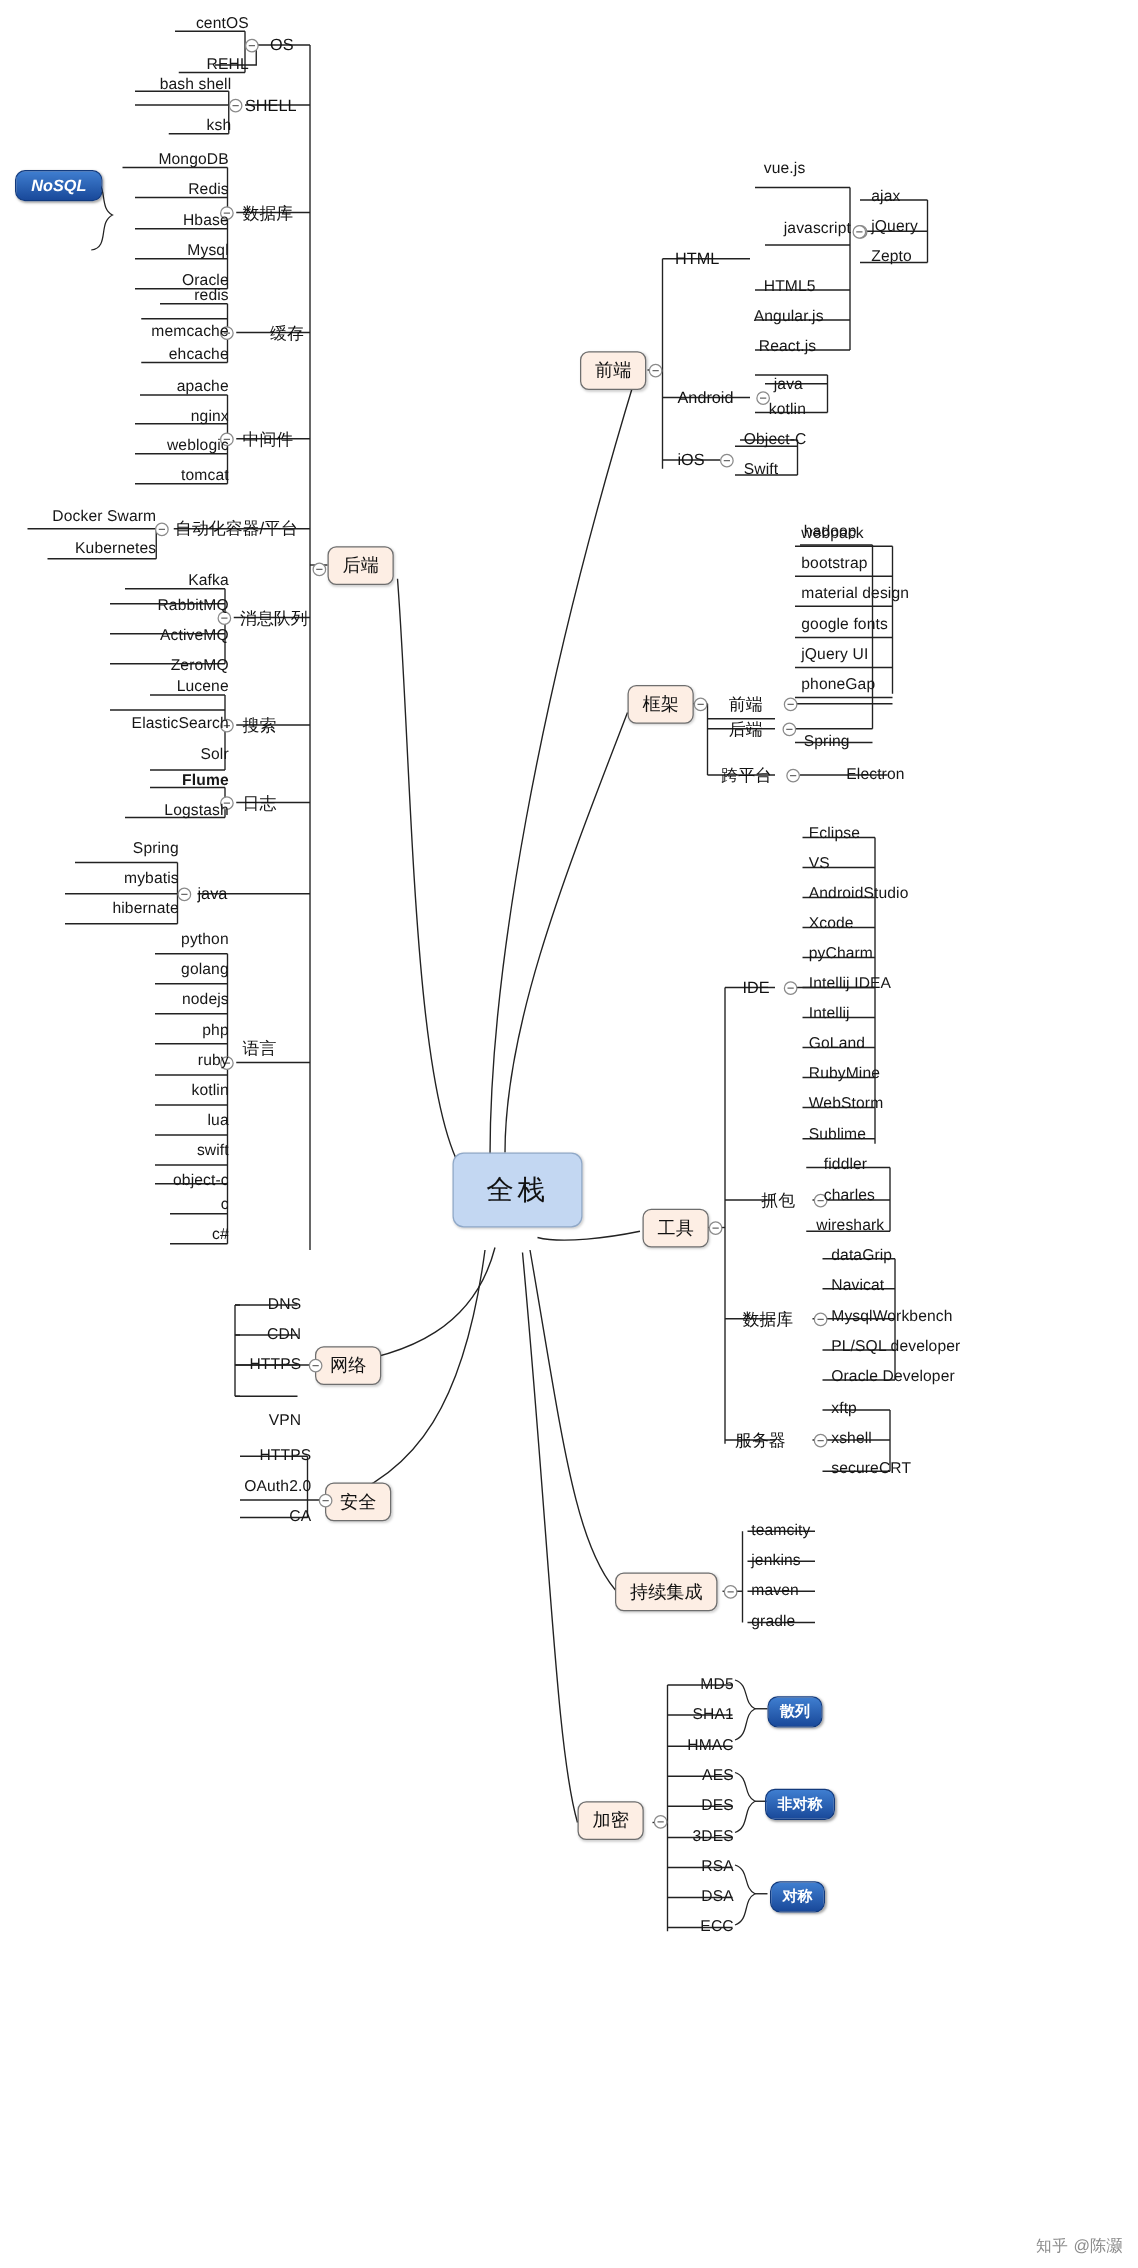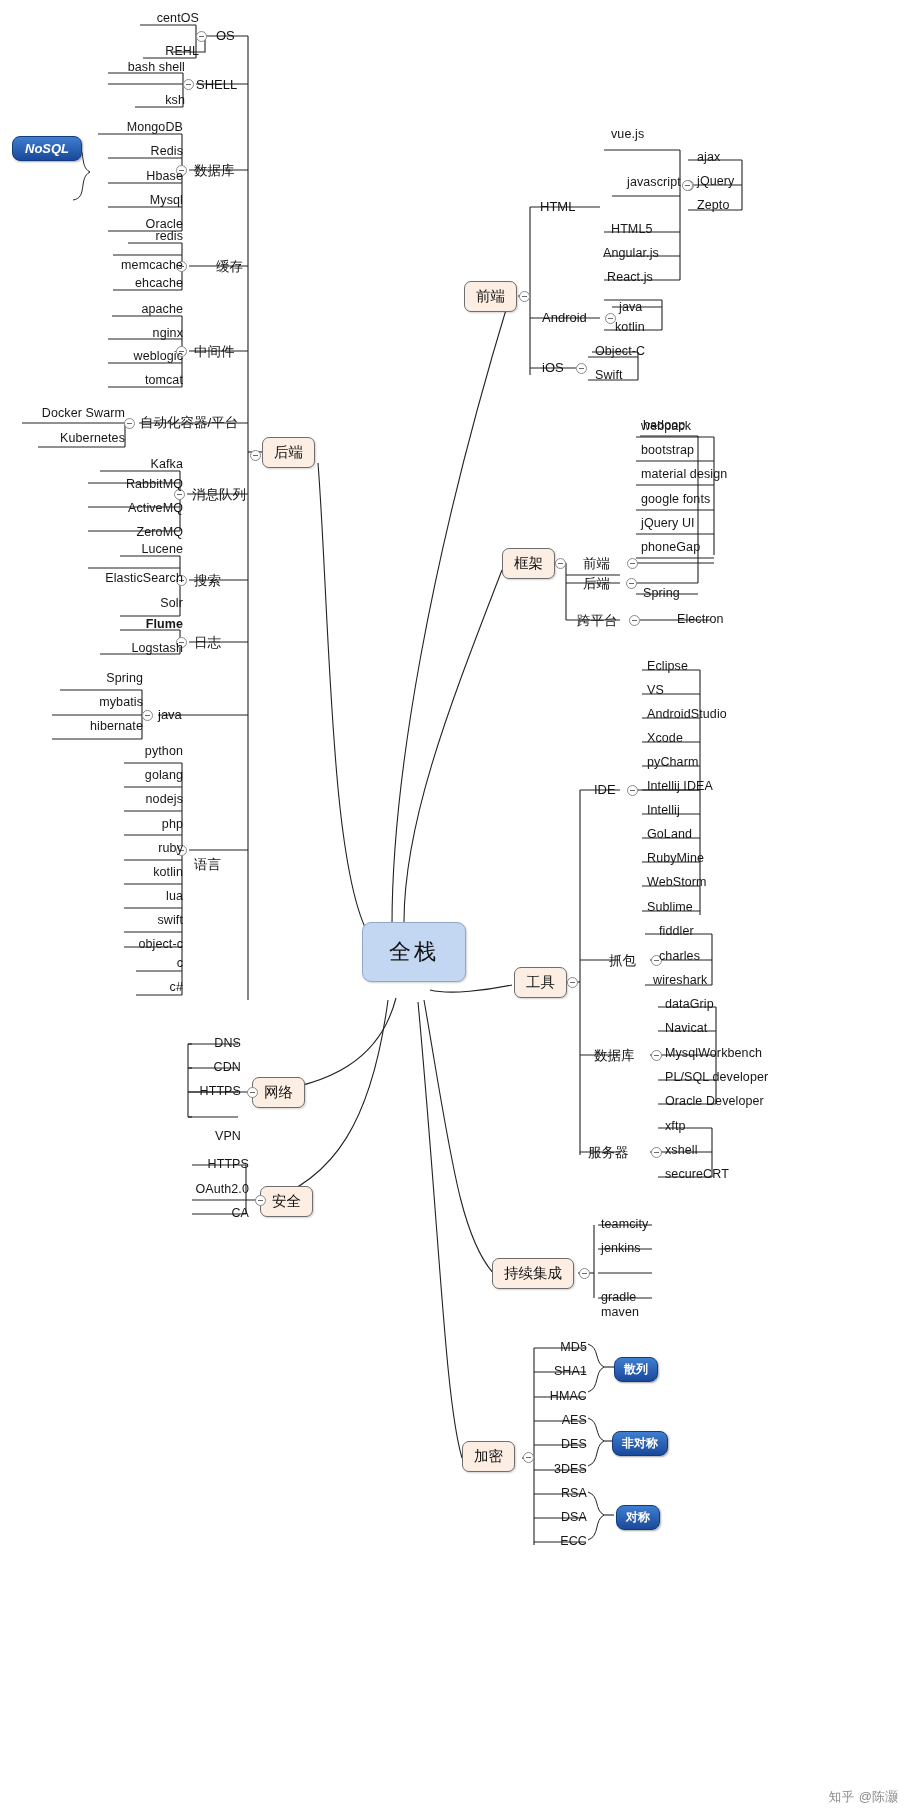--- a/index.html
+++ b/index.html
@@ -412,21 +412,21 @@
   <div class="toggle" style="left:176px;top:637px;"></div>
   <div class="leaf r" style="left:116px;top:617px;width:64px;font-weight:bold;">Flume</div>
   <div class="leaf r" style="left:96px;top:641px;width:84px;">Logstash</div>
 
   <div class="branch" style="left:156px;top:707px;">java</div>
   <div class="toggle" style="left:142px;top:710px;"></div>
   <div class="leaf r" style="left:56px;top:671px;width:84px;">Spring</div>
   <div class="leaf r" style="left:56px;top:695px;width:84px;">mybatis</div>
   <div class="leaf r" style="left:48px;top:719px;width:92px;">hibernate</div>
 
-  <div class="branch cjk" style="left:192px;top:856px;font-family:Liberation Mono, monospace;">语言</div>
+  <div class="branch cjk" style="left:192px;top:830px;font-family:Liberation Mono, monospace;">语言</div>
   <div class="toggle" style="left:176px;top:845px;"></div>
   <div class="leaf r" style="left:120px;top:744px;width:60px;">python</div>
   <div class="leaf r" style="left:120px;top:768px;width:60px;">golang</div>
   <div class="leaf r" style="left:120px;top:792px;width:60px;">nodejs</div>
   <div class="leaf r" style="left:120px;top:817px;width:60px;">php</div>
   <div class="leaf r" style="left:120px;top:841px;width:60px;">ruby</div>
   <div class="leaf r" style="left:120px;top:865px;width:60px;">kotlin</div>
   <div class="leaf r" style="left:120px;top:889px;width:60px;">lua</div>
   <div class="leaf r" style="left:120px;top:913px;width:60px;">swift</div>
   <div class="leaf r" style="left:112px;top:937px;width:68px;">object-c</div>
@@ -512,21 +512,21 @@
   <div class="leaf r" style="left:186px;top:1060px;width:52px;">CDN</div>
   <div class="leaf r" style="left:186px;top:1084px;width:52px;">HTTPS</div>
   <div class="leaf r" style="left:186px;top:1109px;width:52px;margin-top:20px;">VPN</div>
 
   <div class="leaf r" style="left:186px;top:1157px;width:60px;">HTTPS</div>
   <div class="leaf r" style="left:176px;top:1182px;width:70px;">OAuth2.0</div>
   <div class="leaf r" style="left:206px;top:1206px;width:40px;">CA</div>
 
   <div class="leaf" style="left:598px;top:1217px;">teamcity</div>
   <div class="leaf" style="left:598px;top:1241px;">jenkins</div>
-  <div class="leaf" style="left:598px;top:1265px;margin-top:40px;">maven</div>
+  <div class="leaf" style="left:598px;top:1265px;">maven</div>
   <div class="leaf" style="left:598px;top:1290px;">gradle</div>
 
   <div class="leaf r" style="left:526px;top:1340px;width:58px;">MD5</div>
   <div class="leaf r" style="left:526px;top:1364px;width:58px;">SHA1</div>
   <div class="leaf r" style="left:526px;top:1389px;width:58px;">HMAC</div>
   <div class="leaf r" style="left:526px;top:1413px;width:58px;">AES</div>
   <div class="leaf r" style="left:526px;top:1437px;width:58px;">DES</div>
   <div class="leaf r" style="left:526px;top:1462px;width:58px;">3DES</div>
   <div class="leaf r" style="left:526px;top:1486px;width:58px;">RSA</div>
   <div class="leaf r" style="left:526px;top:1510px;width:58px;">DSA</div>

